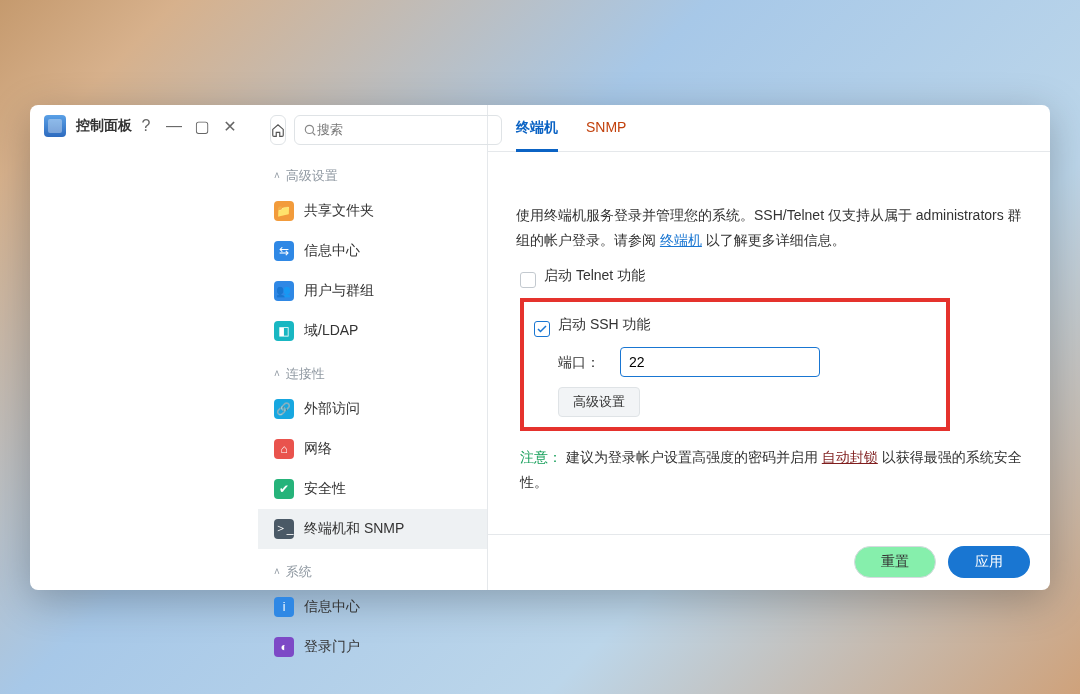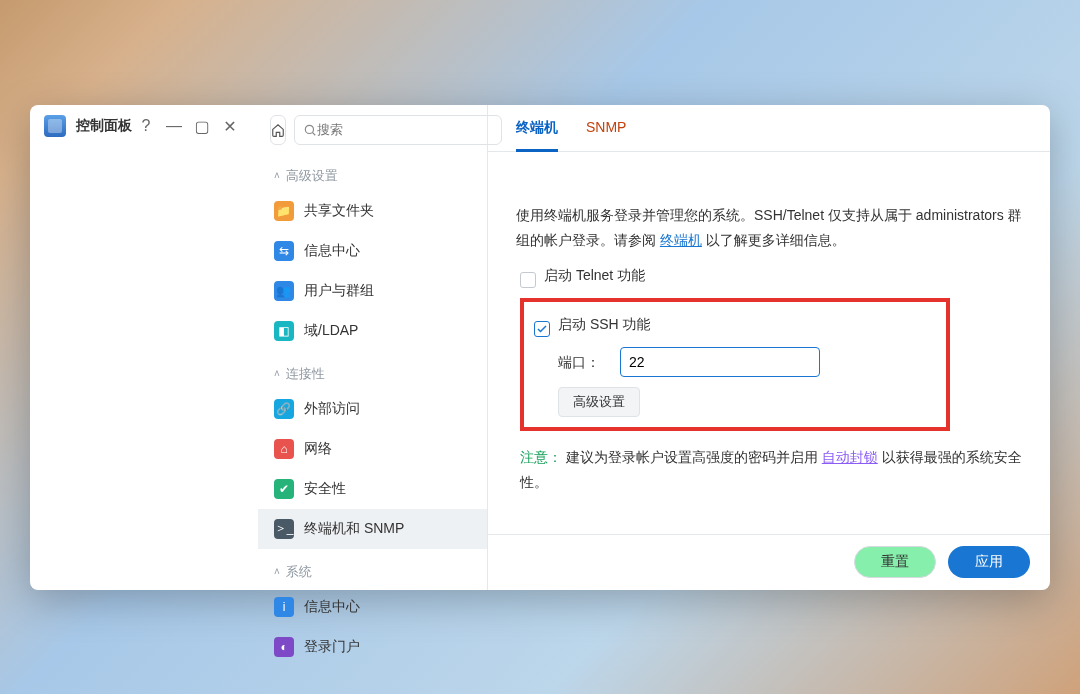--- a/index.html
+++ b/index.html
@@ -52,21 +52,21 @@
 .checkbox-row { display:flex; align-items:flex-end; gap:8px; padding:4px 0; }
 .checkbox { width:16px; height:16px; border:1px solid #c3c9cf; border-radius:3px; background:#fff; display:flex;align-items:center;justify-content:center; cursor:pointer;}
 .checkbox.checked { border-color:#1976d2; background:#fff; color:#1976d2; }
 .checkbox.checked svg{display:block;} .checkbox svg{display:none;}
 .highlight-box { border:4px solid #e5322d; padding:6px 10px 10px 10px; margin-top:6px; width:430px; }
 .port-row { display:flex; align-items:center; gap:20px; padding:6px 0 10px 24px; }
 .port-input { width:200px; height:30px; border:1px solid #1976d2; border-radius:4px; padding:0 8px; font-size:14px; outline:none; }
 .adv-btn { margin-left:24px; height:30px; padding:0 14px; border:1px solid #dfe3e6; background:#f2f4f6; border-radius:4px; font-size:13px; color:#333; cursor:pointer; }
 .note { margin-top:14px; }
 .note .lbl { color:#17a05b; }
-.note a { color:#8b5cf6; }
+.note a { color:#7f1d1d; }
 .footer { height:56px; border-top:1px solid #e5e8eb; display:flex; align-items:center; justify-content:flex-end; gap:12px; padding:0 20px; }
 .btn { height:32px; padding:0 26px; border-radius:16px; font-size:14px; cursor:pointer; border:1px solid transparent; }
 .btn-secondary { background:#86efac; border-color:#d6dadf; color:#333; }
 .btn-primary { background:#1976d2; color:#fff; }
 </style>
 </head>
 <body>
 
 <div class="window">
   <div class="titlebar">

